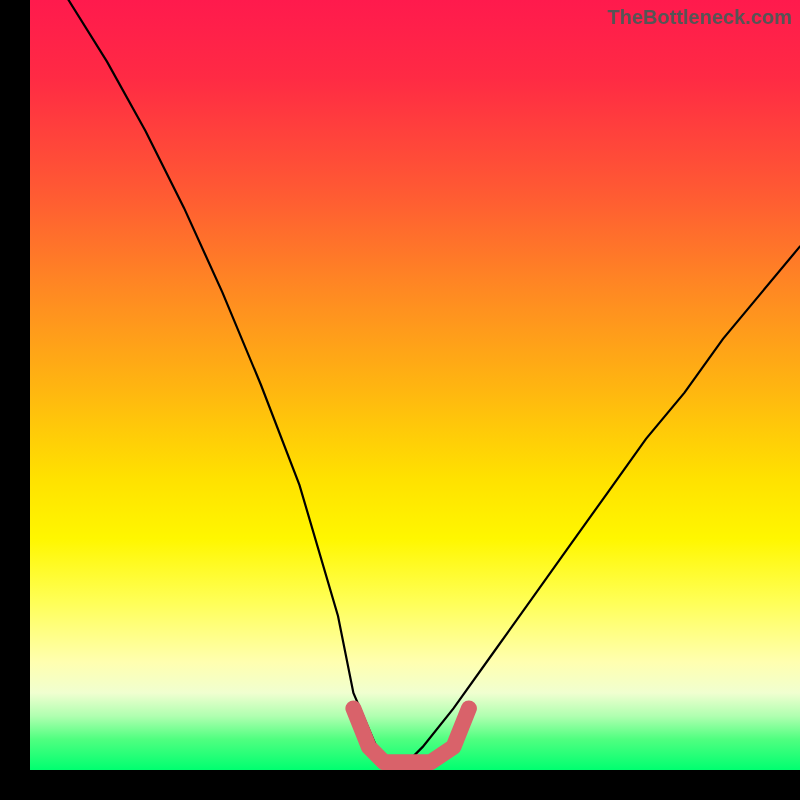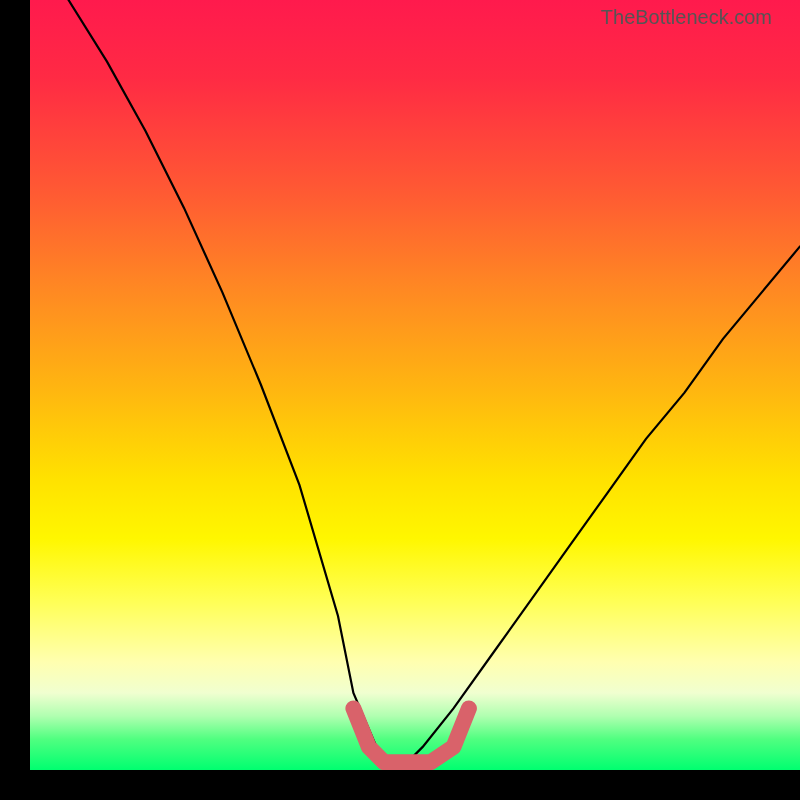--- a/index.html
+++ b/index.html
@@ -34,24 +34,24 @@
       #ffffb0 86%,
       #f0ffd0 90%,
       #b0ffb0 93%,
       #50ff80 96%,
       #00ff70 100%
     );
   }
   .watermark {
     position: absolute;
     top: 6px;
-    right: 28px;
+    right: 8px;
     color: #555;
     font-size: 20px;
-    font-weight: 400;
+    font-weight: 700;
     z-index: 10;
   }
   svg.curve {
     position: absolute;
     left: 0;
     top: 0;
     width: 770px;
     height: 770px;
     pointer-events: none;
   }

